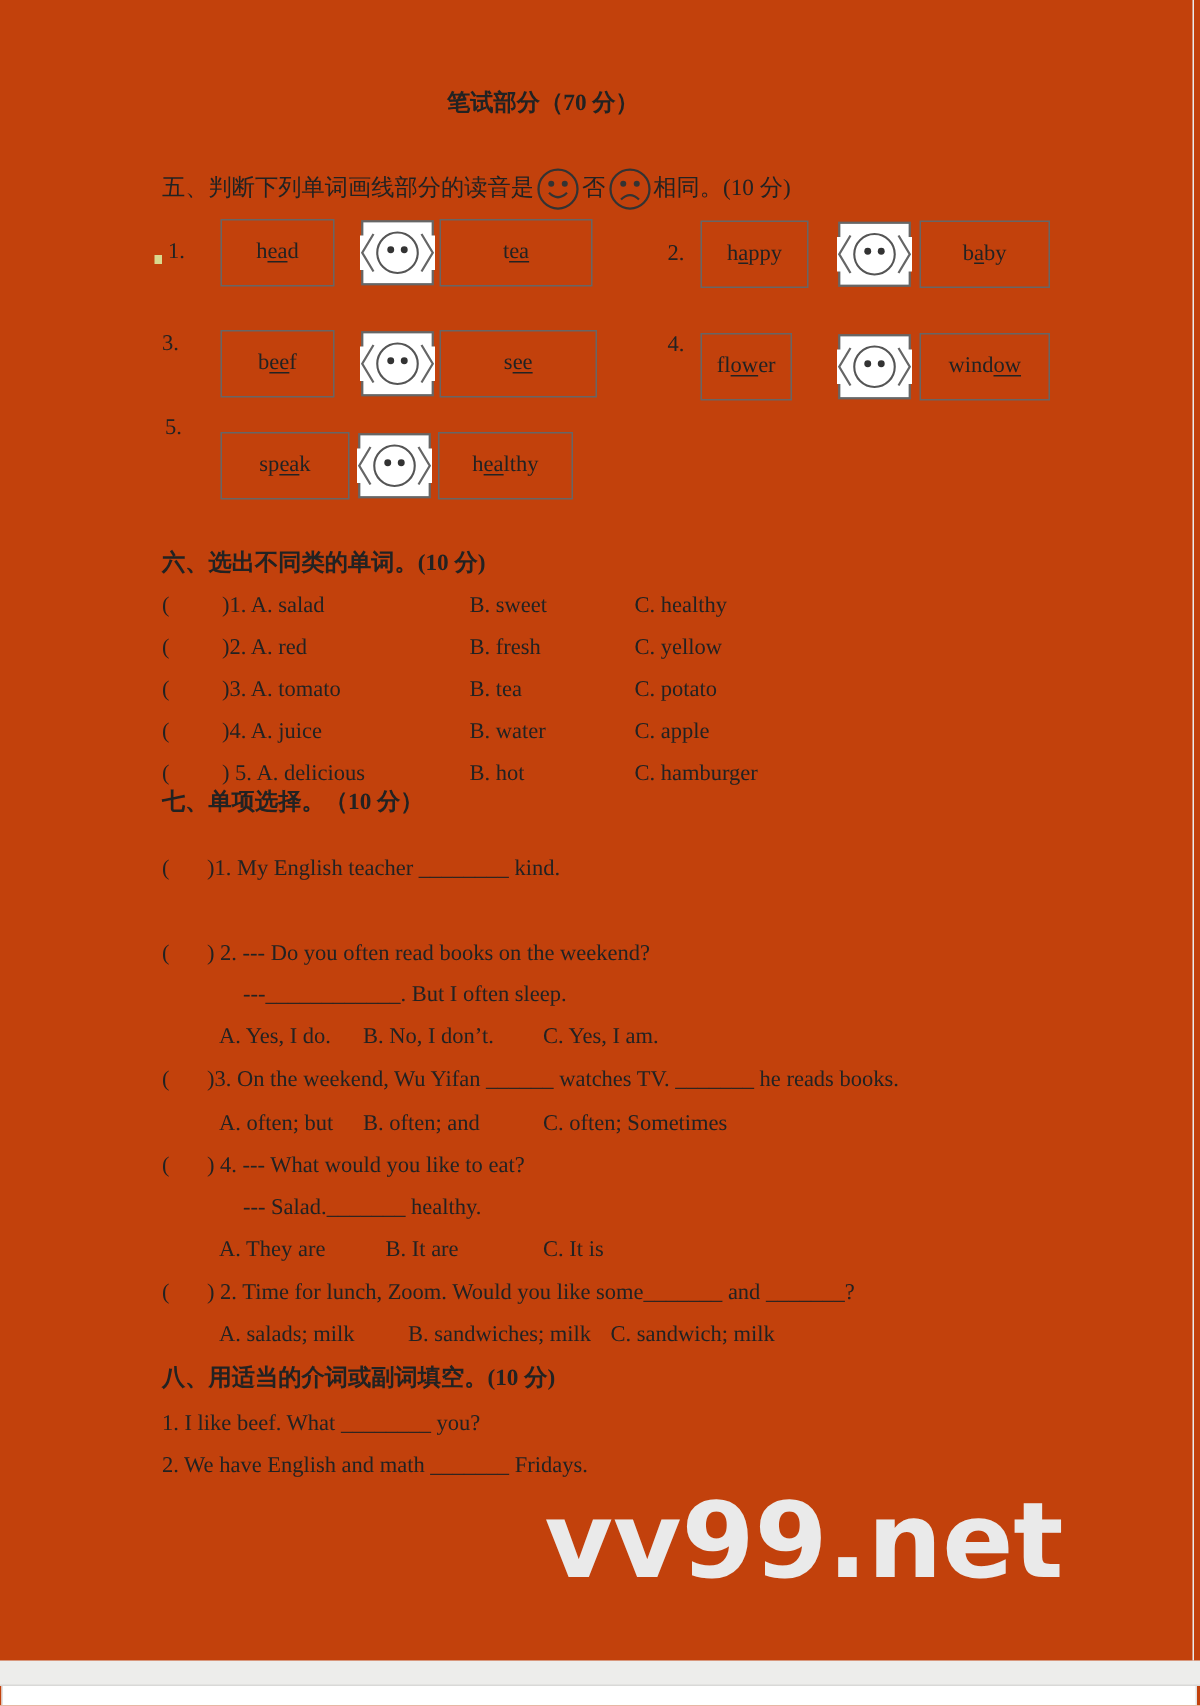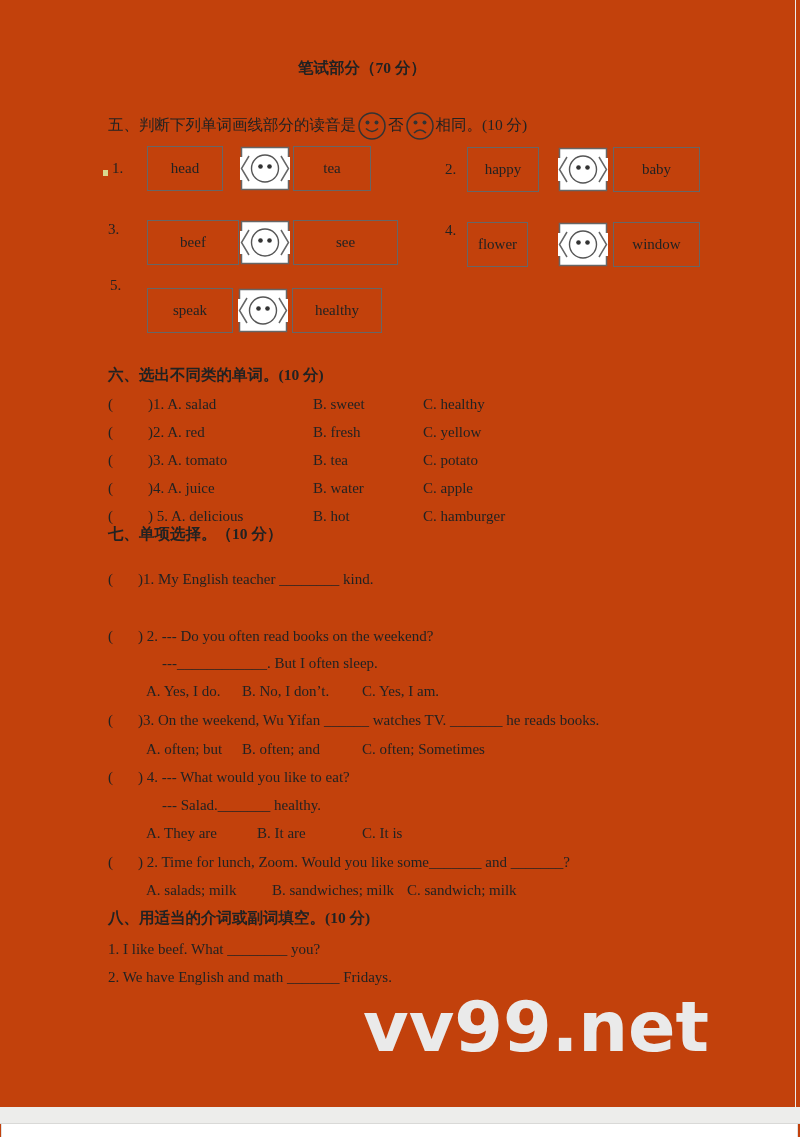--- a/index.html
+++ b/index.html
@@ -6,21 +6,21 @@
   .page{position:relative;width:800px;height:1137px;background:#c2410c;overflow:hidden;
         font-family:"Liberation Serif","DejaVu Serif",serif;color:#222;font-size:15px;}
   .title{position:absolute;left:298px;top:58px;font-weight:bold;font-size:15.5px;white-space:pre;}
   .heading{position:absolute;left:108px;font-weight:bold;font-size:15.5px;white-space:pre;}
   .s5head{position:absolute;left:108px;top:89px;height:31px;display:flex;align-items:center;
           font-weight:normal;font-size:15.5px;white-space:pre;margin-top:21px;}
   .s5head svg{margin:0 1px;}
   .pnum{position:absolute;font-size:15px;}
   .wbox{position:absolute;height:45px;border:1.4px solid #666;box-sizing:border-box;
         display:flex;align-items:center;justify-content:center;white-space:pre;}
-  .ul{text-underline-offset:2px;}
+  .ul{text-decoration:underline;text-underline-offset:2px;}
   .conn{position:absolute;}
   .row6{position:absolute;left:108px;width:560px;height:18px;}
   .par6{position:absolute;left:0;}
   .it6{position:absolute;left:40px;white-space:pre;}
   .b6{position:absolute;left:205px;white-space:pre;}
   .c6{position:absolute;left:315px;white-space:pre;}
   .q7{position:absolute;left:108px;white-space:pre;}
   .par7{display:inline-block;width:30px;}
   .opts{position:absolute;left:146px;display:flex;white-space:pre;}
   .opts span{display:inline-block;}
@@ -69,38 +69,38 @@
   <svg class="conn" style="left:240px;top:146px" width="50" height="45" viewBox="0 0 50 45">
     <rect x="1.5" y="1.5" width="47" height="42" fill="#fff" stroke="#666" stroke-width="1.5"></rect>
     <rect x="-1" y="11" width="6" height="23" fill="#fff"></rect>
       <rect x="45" y="11" width="6" height="23" fill="#fff"></rect>
     <polyline points="9,10 1.5,22.5 9,35" fill="none" stroke="#666" stroke-width="1.5"></polyline>
     <polyline points="41,10 48.5,22.5 41,35" fill="none" stroke="#666" stroke-width="1.5"></polyline>
     <circle cx="25" cy="22.5" r="13.5" fill="none" stroke="#555" stroke-width="1.4"></circle>
     <circle cx="20.5" cy="20.5" r="2.3" fill="#333"></circle>
       <circle cx="29.5" cy="20.5" r="2.3" fill="#333"></circle>
   </svg>
-  <div class="wbox" style="left:293px;top:146px;width:78px"><span><span>t</span><span class="ul">ea</span><span></span></span></div>
+  <div class="wbox" style="left:293px;top:146px;width:102px"><span><span>t</span><span class="ul">ea</span><span></span></span></div>
 
   <span class="pnum" style="left:445px;top:161px">2.</span>
   <div class="wbox" style="left:467px;top:147px;width:72px"><span><span>h</span><span class="ul">a</span><span>ppy</span></span></div>
   <svg class="conn" style="left:558px;top:147px" width="50" height="45" viewBox="0 0 50 45">
     <rect x="1.5" y="1.5" width="47" height="42" fill="#fff" stroke="#666" stroke-width="1.5"></rect>
     <rect x="-1" y="11" width="6" height="23" fill="#fff"></rect>
       <rect x="45" y="11" width="6" height="23" fill="#fff"></rect>
     <polyline points="9,10 1.5,22.5 9,35" fill="none" stroke="#666" stroke-width="1.5"></polyline>
     <polyline points="41,10 48.5,22.5 41,35" fill="none" stroke="#666" stroke-width="1.5"></polyline>
     <circle cx="25" cy="22.5" r="13.5" fill="none" stroke="#555" stroke-width="1.4"></circle>
     <circle cx="20.5" cy="20.5" r="2.3" fill="#333"></circle>
       <circle cx="29.5" cy="20.5" r="2.3" fill="#333"></circle>
   </svg>
   <div class="wbox" style="left:613px;top:147px;width:87px"><span><span>b</span><span class="ul">a</span><span>by</span></span></div>
 
   <span class="pnum" style="left:108px;top:221px">3.</span>
-  <div class="wbox" style="left:147px;top:220px;width:92px"><span><span>b</span><span class="ul">ee</span><span>f</span></span></div>
+  <div class="wbox" style="left:147px;top:220px;width:76px"><span><span>b</span><span class="ul">ee</span><span>f</span></span></div>
   <svg class="conn" style="left:240px;top:220px" width="50" height="45" viewBox="0 0 50 45">
     <rect x="1.5" y="1.5" width="47" height="42" fill="#fff" stroke="#666" stroke-width="1.5"></rect>
     <rect x="-1" y="11" width="6" height="23" fill="#fff"></rect>
       <rect x="45" y="11" width="6" height="23" fill="#fff"></rect>
     <polyline points="9,10 1.5,22.5 9,35" fill="none" stroke="#666" stroke-width="1.5"></polyline>
     <polyline points="41,10 48.5,22.5 41,35" fill="none" stroke="#666" stroke-width="1.5"></polyline>
     <circle cx="25" cy="22.5" r="13.5" fill="none" stroke="#555" stroke-width="1.4"></circle>
     <circle cx="20.5" cy="20.5" r="2.3" fill="#333"></circle>
       <circle cx="29.5" cy="20.5" r="2.3" fill="#333"></circle>
   </svg>

